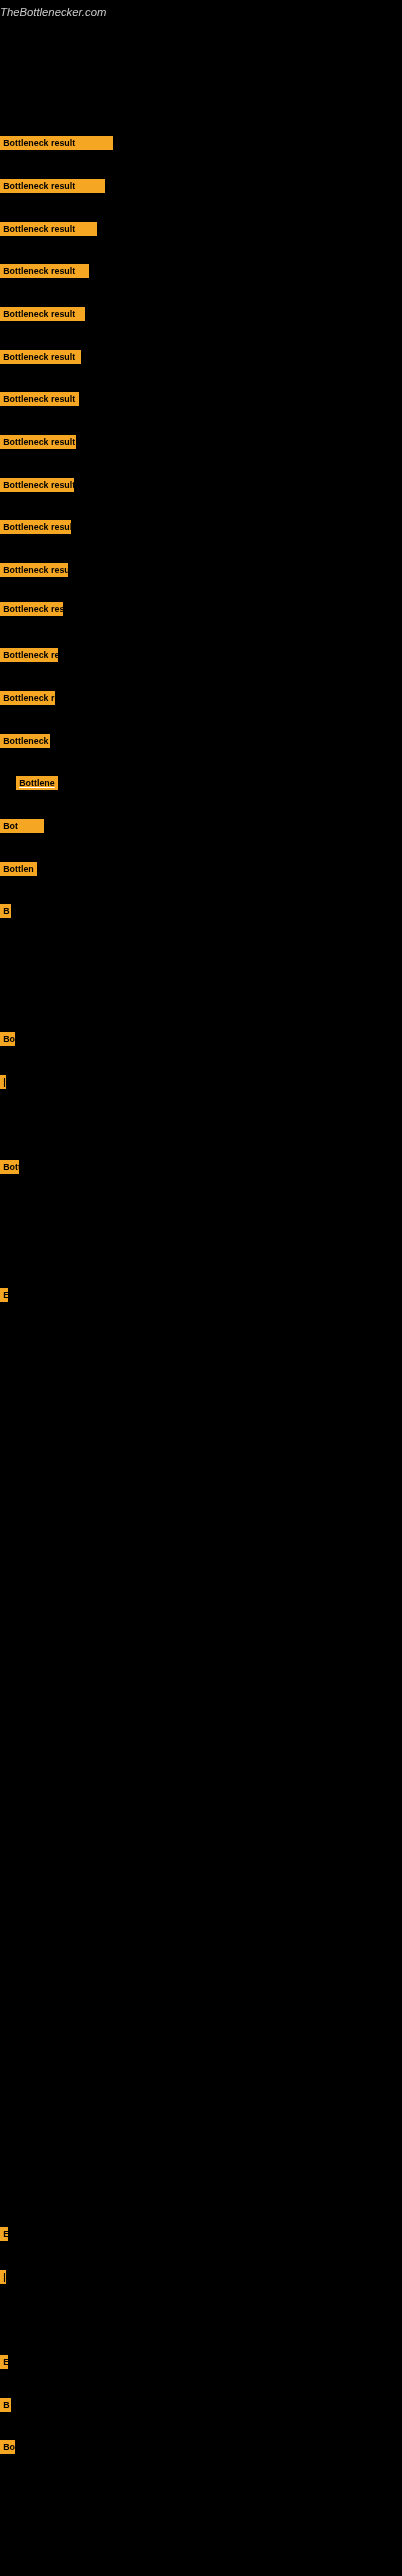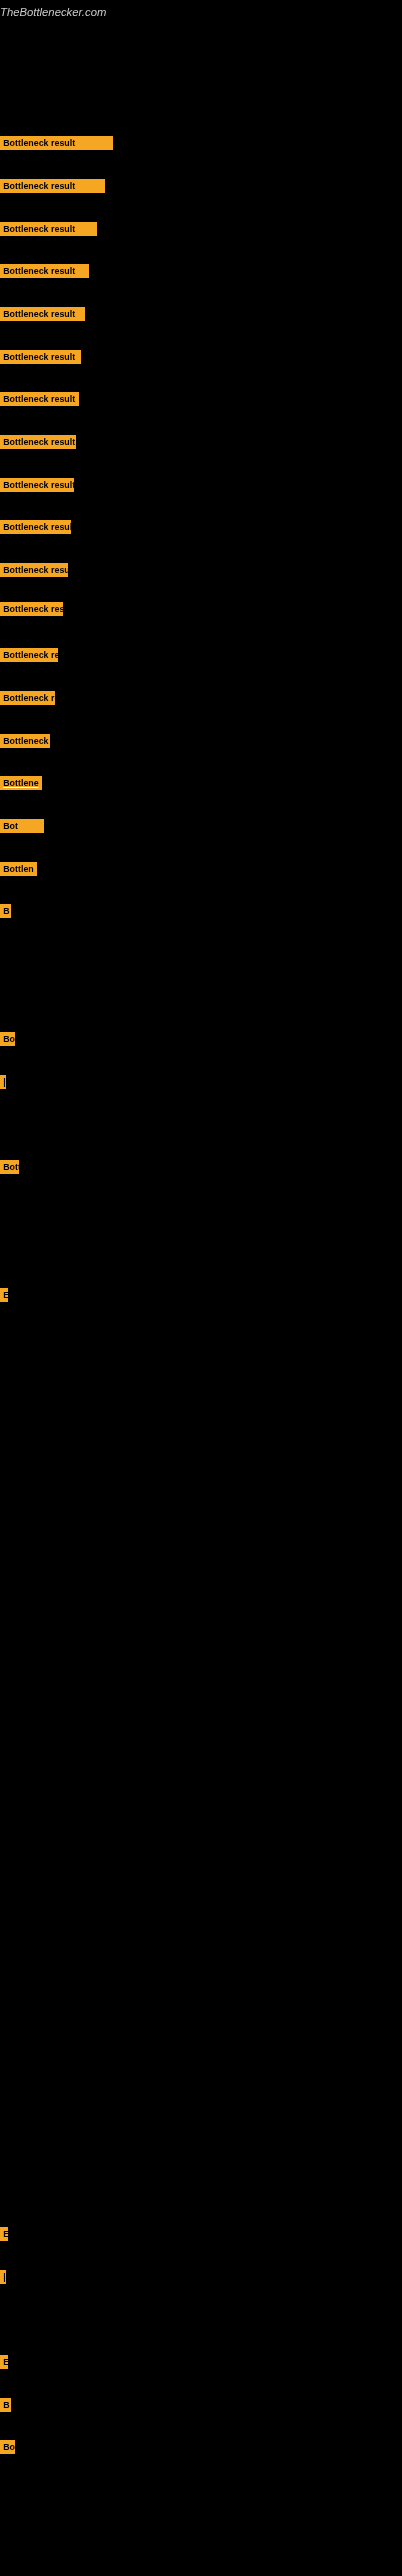--- a/index.html
+++ b/index.html
@@ -68,21 +68,21 @@
     </div>
     <div style="position: absolute; top: 626px; left: 0px; display: flex; align-items: center;">
       <div style="background-color: rgb(245, 166, 35); color: rgb(0, 0, 0); font-size: 8.9px; font-weight: bold; padding: 2.4px 3.2px; white-space: nowrap; overflow: hidden; width: 58px; min-height: 14.5px;">Bottleneck re</div>
     </div>
     <div style="position: absolute; top: 669px; left: 0px; display: flex; align-items: center;">
       <div style="background-color: rgb(245, 166, 35); color: rgb(0, 0, 0); font-size: 8.9px; font-weight: bold; padding: 2.4px 3.2px; white-space: nowrap; overflow: hidden; width: 55px; min-height: 14.5px;">Bottleneck re</div>
     </div>
     <div style="position: absolute; top: 712px; left: 0px; display: flex; align-items: center;">
       <div style="background-color: rgb(245, 166, 35); color: rgb(0, 0, 0); font-size: 8.9px; font-weight: bold; padding: 2.4px 3.2px; white-space: nowrap; overflow: hidden; width: 50px; min-height: 14.5px;">Bottleneck r</div>
     </div>
-    <div style="position: absolute; top: 754px; left: 0px; display: flex; align-items: center; text-decoration: underline;">
+    <div style="position: absolute; top: 754px; left: 16px; display: flex; align-items: center; text-decoration: underline;">
       <div style="background-color: rgb(245, 166, 35); color: rgb(0, 0, 0); font-size: 8.9px; font-weight: bold; padding: 2.4px 3.2px; white-space: nowrap; overflow: hidden; width: 42px; min-height: 14.5px;">Bottlene</div>
     </div>
     <div style="position: absolute; top: 797px; left: 0px; display: flex; align-items: center;">
       <div style="background-color: rgb(245, 166, 35); color: rgb(0, 0, 0); font-size: 8.9px; font-weight: bold; padding: 2.4px 3.2px; white-space: nowrap; overflow: hidden; width: 44px; min-height: 14.5px;">Bot</div>
     </div>
     <div style="position: absolute; top: 840px; left: 0px; display: flex; align-items: center;">
       <div style="background-color: rgb(245, 166, 35); color: rgb(0, 0, 0); font-size: 8.9px; font-weight: bold; padding: 2.4px 3.2px; white-space: nowrap; overflow: hidden; width: 37px; min-height: 14.5px;">Bottlen</div>
     </div>
     <div style="position: absolute; top: 882px; left: 0px; display: flex; align-items: center;">
       <div style="background-color: rgb(245, 166, 35); color: rgb(0, 0, 0); font-size: 8.9px; font-weight: bold; padding: 2.4px 3.2px; white-space: nowrap; overflow: hidden; width: 11.3px; min-height: 14.5px;">B</div>

